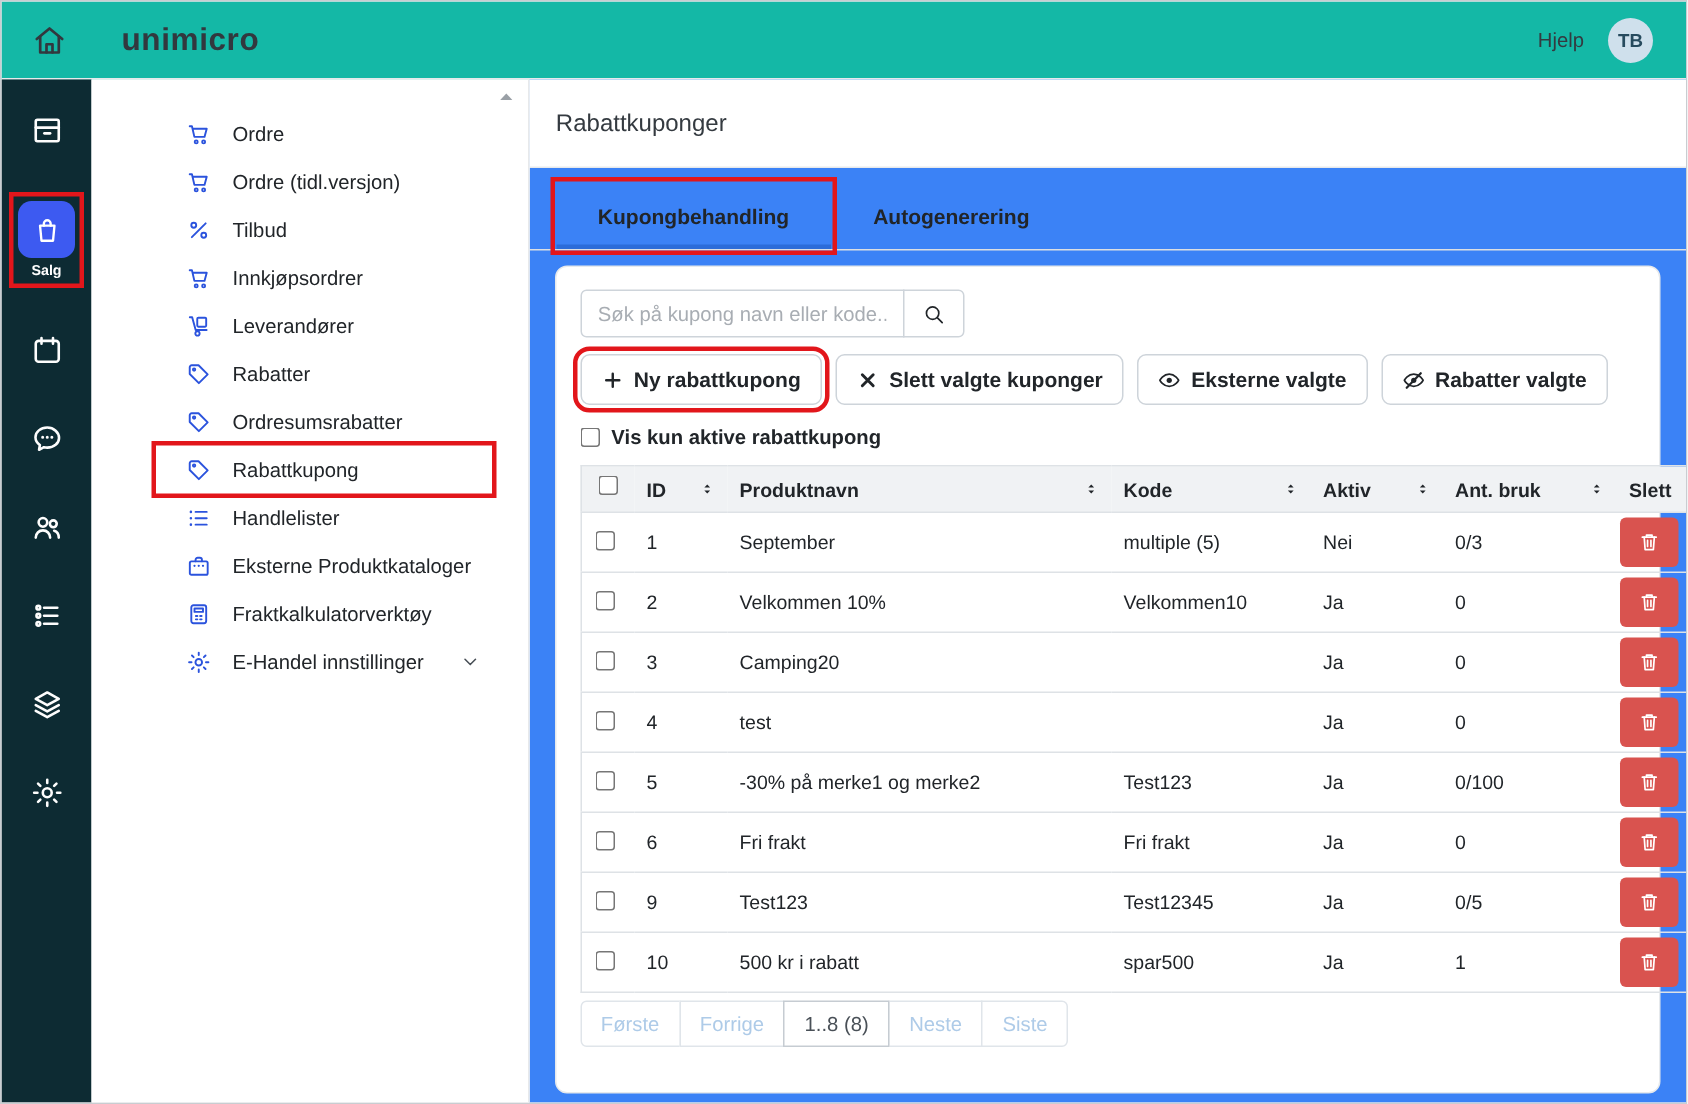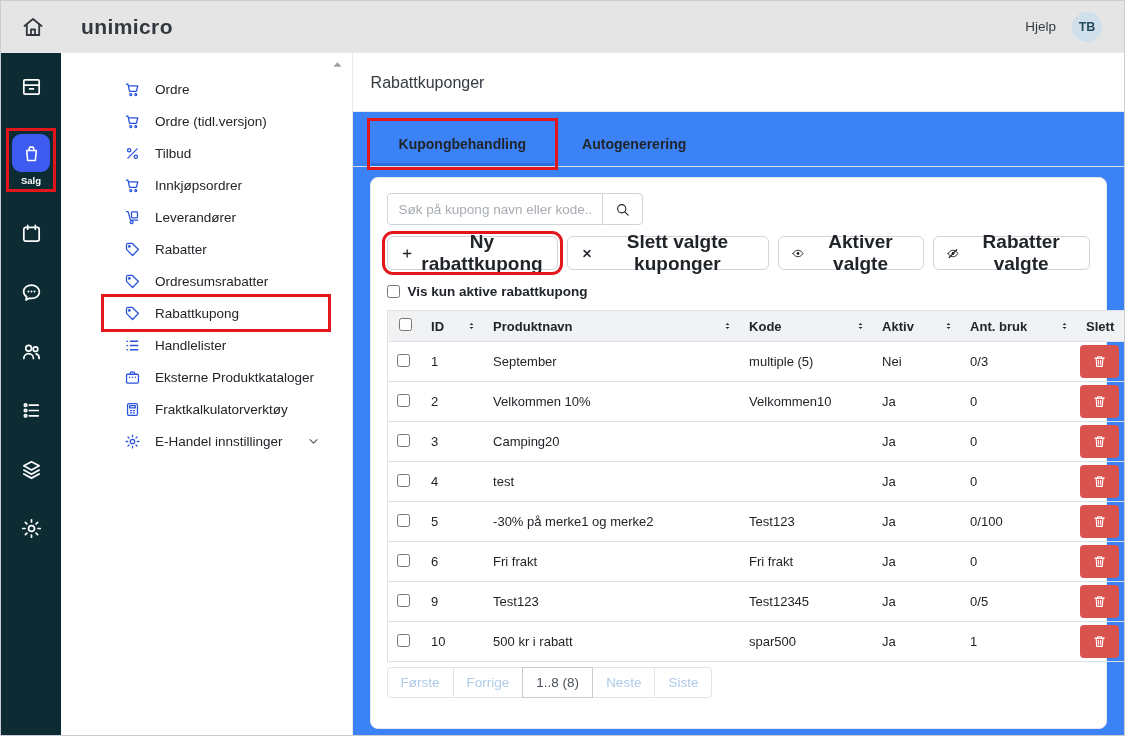--- a/index.html
+++ b/index.html
@@ -2,21 +2,21 @@
 <html><head>
 <meta charset="utf-8">
 <style>
   * { margin:0; padding:0; box-sizing:border-box; }
   html,body { background:#ffffff; font-family:"Liberation Sans", sans-serif; }
   .frame { width:1125px; height:736px; border:1px solid #c9cdd1; background:#fff;
            display:flex; flex-direction:column; overflow:hidden; }
 
   
   .topbar { flex:0 0 52px; display:flex; align-items:center; padding:0 22px 0 20px;
-            border-bottom:1px solid #e7e9eb; background:#e5e5e5; }
+            border-bottom:1px solid #e7e9eb; background:#14b8a6; }
   .icon { display:inline-flex; }
   .icon svg { width:100%; height:100%; }
   .home { width:24px; height:24px; color:#32383e; cursor:pointer; }
   .brand { font-size:21px; font-weight:700; color:#32383e; margin-left:36px; letter-spacing:.4px; }
   .topbar-right { margin-left:auto; display:flex; align-items:center; gap:16px; }
   .help { font-size:13.5px; color:#343a40; cursor:pointer; }
   .avatar { width:30px; height:30px; border-radius:50%; background:#cfe0ec; color:#274b5e;
             font-size:12.5px; font-weight:700; display:flex; align-items:center; justify-content:center; cursor:pointer; }
 
   .content { flex:1; display:flex; min-height:0; }
@@ -61,21 +61,21 @@
                   font-family:"Liberation Sans", sans-serif; outline:none; }
   .search-input::placeholder { color:#a8adb3; }
   .search-btn { width:41px; height:32px; background:#fff; border:1px solid #ced4da;
                 margin-left:-1px; border-radius:0 4px 4px 0; cursor:pointer;
                 display:flex; align-items:center; justify-content:center; }
   .search-btn .icon { width:15px; height:15px; color:#212529; }
 
   .btn-row { display:flex; gap:9px; margin-bottom:14px; }
   .btn { display:inline-flex; align-items:center; gap:7px; height:34px; padding:0 13px;
          background:#fff; border:1px solid #ced4da; border-radius:6px; cursor:pointer;
-         font-size:19px; font-weight:700; color:#212529; font-family:"Liberation Sans", sans-serif; }
+         font-size:14px; font-weight:700; color:#212529; font-family:"Liberation Sans", sans-serif; }
   .btn .icon { width:15px; height:15px; color:#212529; }
 
   .filter-row { display:flex; align-items:center; gap:8px; margin-bottom:11px; }
   .filter-row input { width:13px; height:13px; cursor:pointer; }
   .filter-row label { font-size:13.5px; font-weight:700; color:#212529; cursor:pointer; }
 
   table.grid { width:100%; border-collapse:collapse; table-layout:fixed;
                border:1px solid #dee2e6; }
   .grid thead th { background:#f0f2f4; border-bottom:1px solid #dee2e6;
                    padding:6px 8px; height:31px; }
@@ -378,21 +378,21 @@
               </span>
             <span>Slett valgte kuponger</span>
           </button>
           <button class="btn">
             <span class="icon">
                 <svg viewBox="0 0 24 24" fill="none" stroke="currentColor" stroke-width="1.8" stroke-linecap="round" stroke-linejoin="round">
                   <path d="M2 12s3.6-6.6 10-6.6S22 12 22 12s-3.6 6.6-10 6.6S2 12 2 12z"></path>
                   <circle cx="12" cy="12" r="2.8" fill="currentColor" stroke="none"></circle>
                 </svg>
               </span>
-            <span>Aktiver valgte</span>
+            <span>Eksterne valgte</span>
           </button>
           <button class="btn">
             <span class="icon">
                 <svg viewBox="0 0 24 24" fill="none" stroke="currentColor" stroke-width="1.8" stroke-linecap="round" stroke-linejoin="round">
                   <path d="M2 12s3.6-6.6 10-6.6S22 12 22 12s-3.6 6.6-10 6.6S2 12 2 12z"></path>
                   <circle cx="12" cy="12" r="2.8" fill="currentColor" stroke="none"></circle>
                   <path d="M4.5 20L19.5 4.5" stroke-width="2.4"></path>
                 </svg>
               </span>
             <span>Rabatter valgte</span>

